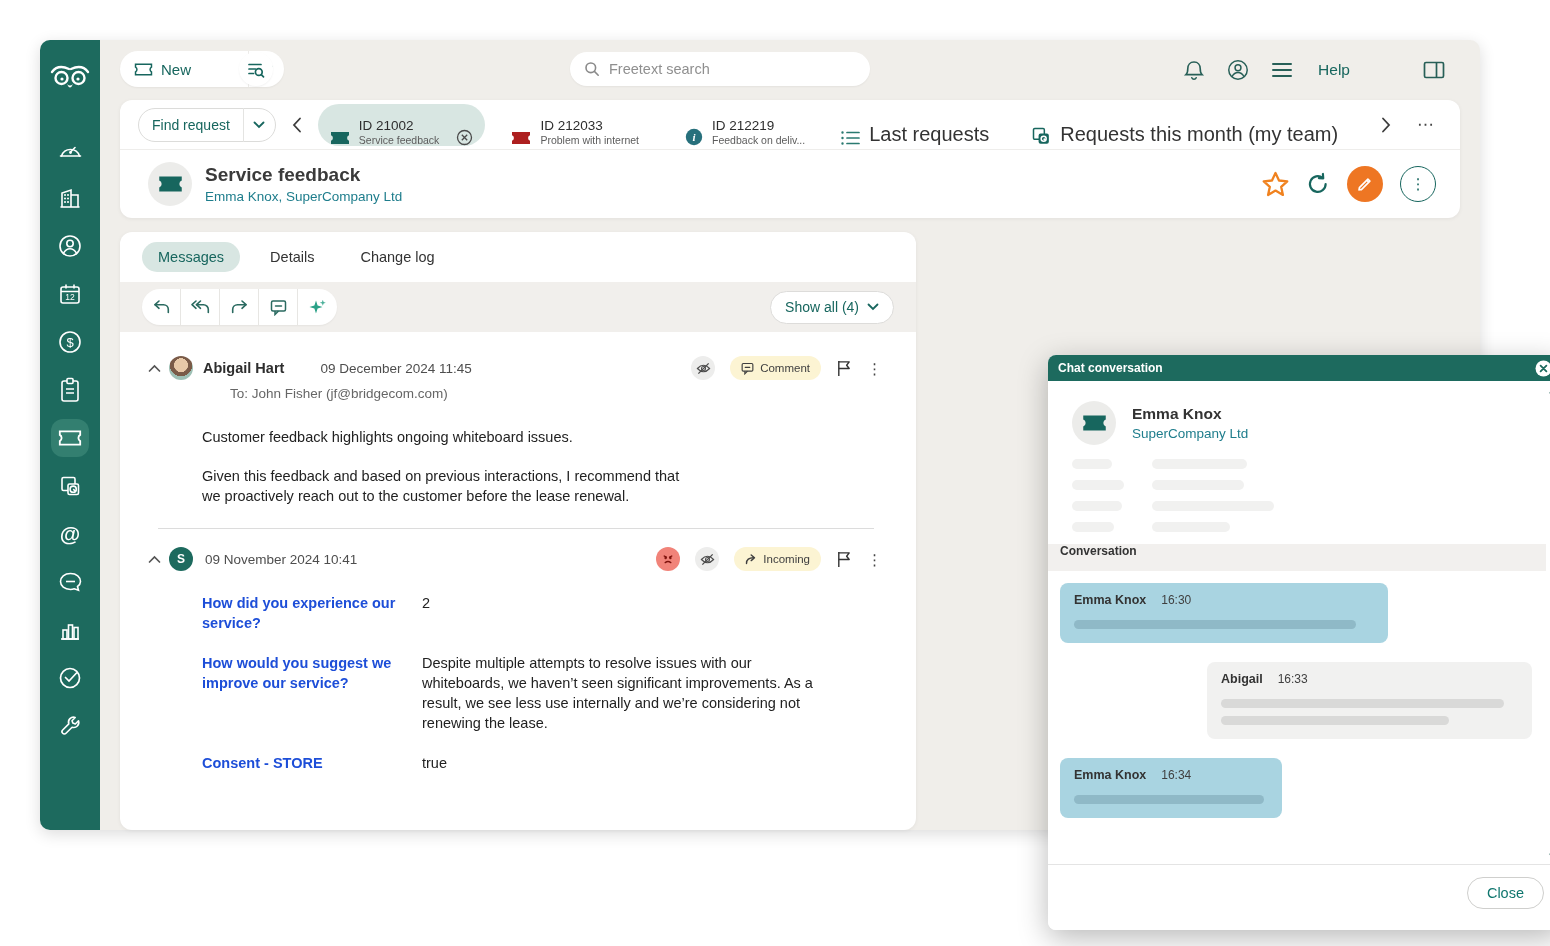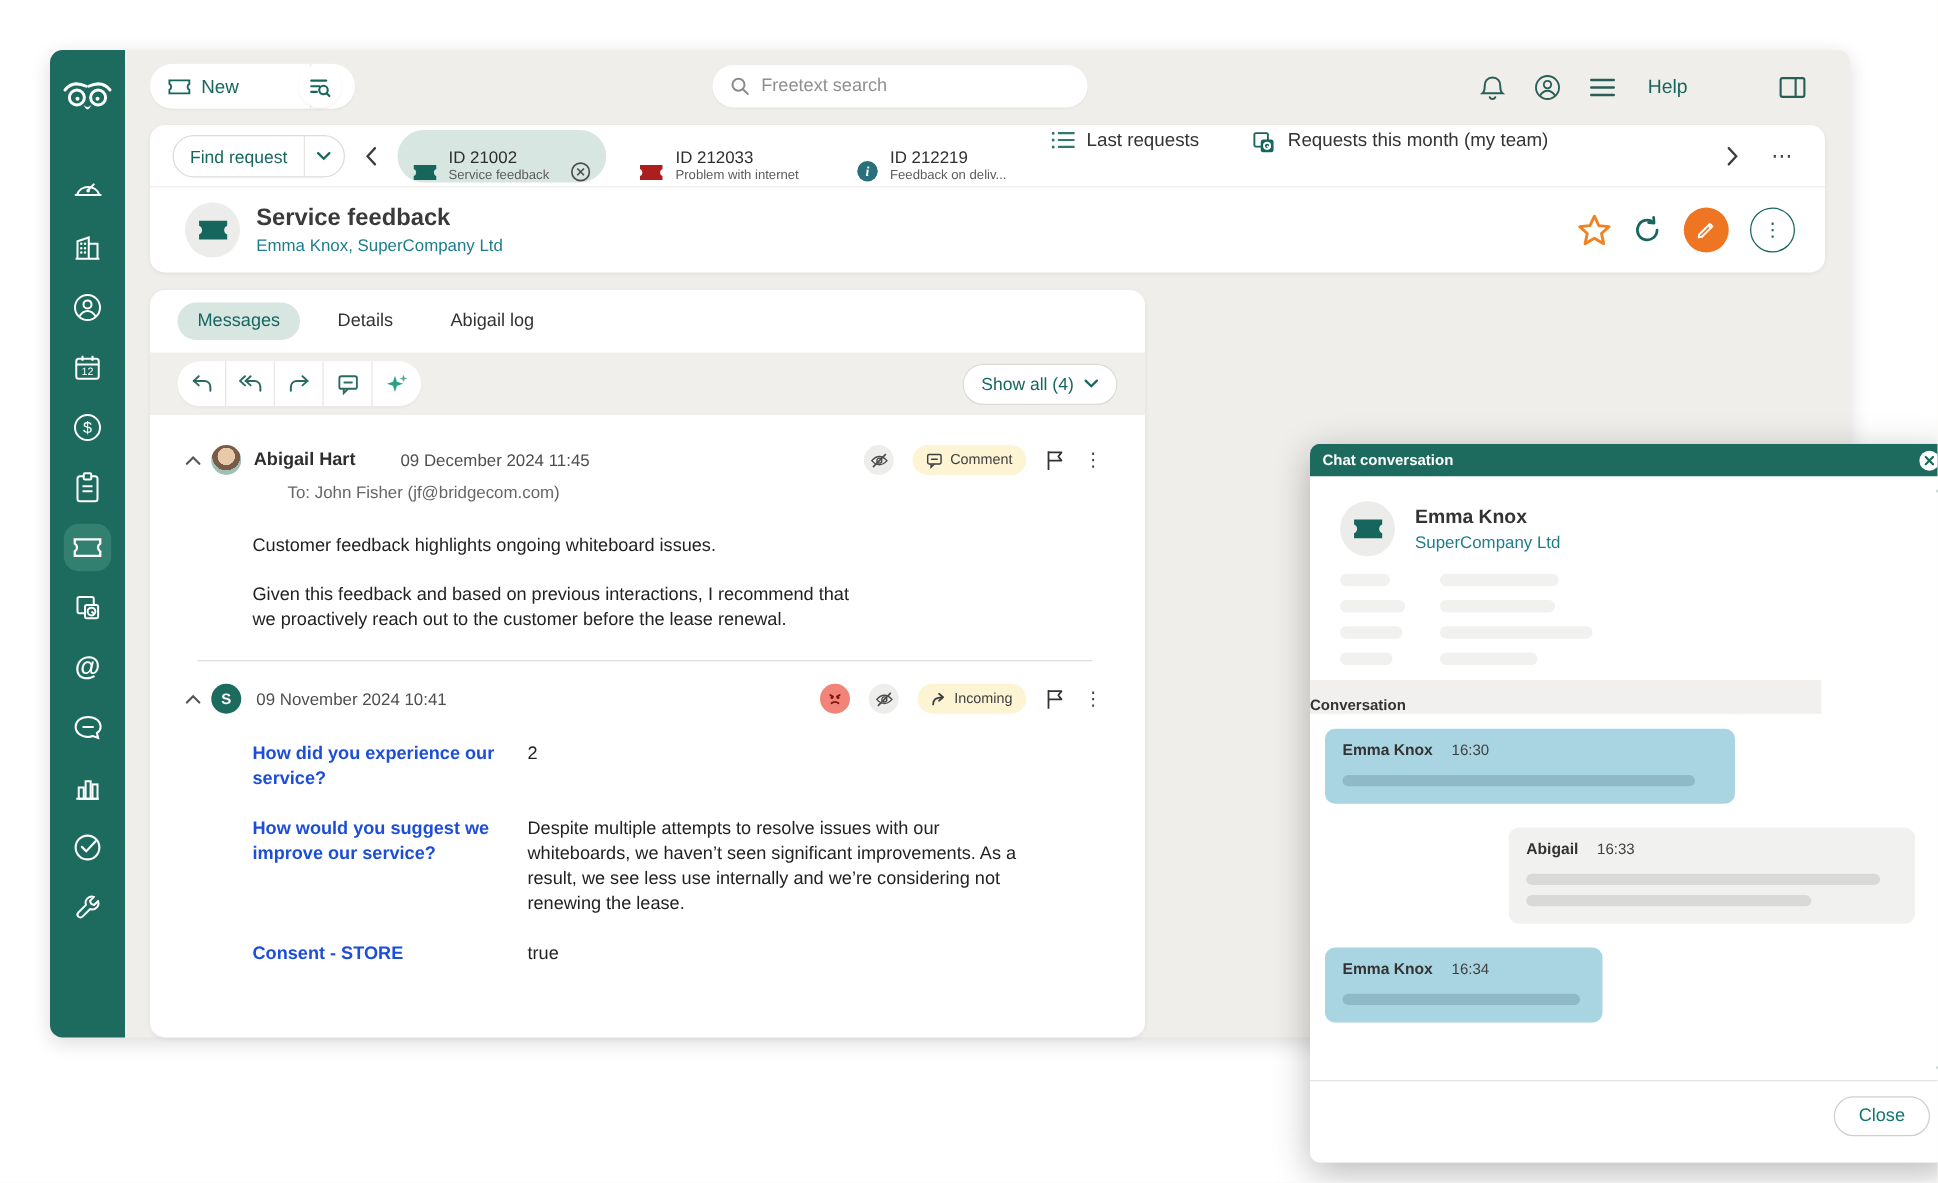--- a/index.html
+++ b/index.html
@@ -37,21 +37,21 @@
   .tabrow { height:50px; display:flex; align-items:center; padding:0 16px 0 18px; border-bottom:1px solid #eeedeb; }
   .btn-find { height:34px; border:1px solid #dcdcda; border-radius:18px; display:flex; align-items:center; cursor:pointer; }
   .btn-find .lbl { color:#17665e; font-size:14px; padding:0 13px; }
   .btn-find .seg2 { width:32px; height:34px; display:flex; align-items:center; justify-content:center; border-left:1px solid #e4e4e2; }
   .nav-chev { margin:0 16px; display:flex; align-items:center; cursor:pointer; }
   .rtab { display:flex; align-items:flex-end; gap:9px; padding:0 12px; height:42px; cursor:pointer; }
   .rtab.active { background:#d8e6e2; border-radius:21px; }
   .rtab .t1 { font-size:13.5px; color:#2e2e2e; }
   .rtab .t2 { font-size:10.5px; color:#5c5c5c; margin-top:1px; }
   .rtab .close-x { margin-left:8px; display:flex; }
-  .rtab-simple { display:flex; align-items:flex-start; gap:9px; padding:0 14px; height:42px; cursor:pointer; font-size:15px; color:#333; }
+  .rtab-simple { display:flex; align-items:flex-end; gap:9px; padding:0 14px; height:42px; cursor:pointer; font-size:20px; color:#333; }
   .tabspace { flex:1; }
   .more-dots { font-size:17px; color:#444; padding:0 10px; cursor:pointer; }
 
   .headrow { height:67px; display:flex; align-items:center; padding:0 24px 0 28px; }
   .req-avatar { width:44px; height:44px; border-radius:50%; background:#ececea; display:flex; align-items:center; justify-content:center; }
   .req-titles { margin-left:13px; }
   .req-title { font-size:19px; font-weight:bold; color:#3a3a3a; }
   .req-contact { font-size:13.5px; color:#1e7d8c; margin-top:3px; cursor:pointer; }
   .head-actions { margin-left:auto; display:flex; align-items:center; gap:17px; }
   .circle-btn { width:36px; height:36px; border-radius:50%; display:flex; align-items:center; justify-content:center; cursor:pointer; }
@@ -97,21 +97,21 @@
   .chat { position:absolute; left:1048px; top:355px; width:514px; height:575px; background:#fff; border-radius:8px; box-shadow:0 8px 30px rgba(0,0,0,.28); overflow:hidden; z-index:5; }
   .chat-head { height:26px; background:#1d6a5e; display:flex; align-items:center; padding:0 10px; }
   .chat-title { color:#fff; font-size:12px; font-weight:bold; }
   .chat-close { margin-left:auto; display:flex; cursor:pointer; }
   .chat-contact { display:flex; align-items:center; padding:20px 0 14px 24px; }
   .chat-contact .nm { font-size:15.5px; font-weight:bold; color:#333; }
   .chat-contact .co { font-size:13.5px; color:#1e7d8c; margin-top:3px; cursor:pointer; }
   .skel { border-radius:5px; background:#f1f1f0; height:10px; }
   .skel-rows { margin-left:24px; }
   .skel-row { display:flex; gap:0; margin-bottom:11px; }
-  .conv-bar { margin-top:12px; width:409px; background:#f2f0ee; height:27px; display:flex; align-items:flex-end; font-size:12px; font-weight:bold; color:#333; }
+  .conv-bar { margin-top:12px; width:498px; background:#f2f0ee; height:27px; display:flex; align-items:flex-start; padding-left:12px; font-size:12px; font-weight:bold; color:#333; }
   .bubbles { padding:12px; }
   .bubble { border-radius:8px; padding:10px 14px 14px; }
   .bubble.blue { background:#a9d4e1; }
   .bubble.gray { background:#f1f1f0; }
   .b-head { display:flex; align-items:baseline; gap:15px; }
   .b-name { font-size:12.5px; font-weight:bold; color:#333; }
   .b-time { font-size:12px; color:#3f3f3f; }
   .b-skel { margin-top:13px; height:9px; border-radius:5px; }
   .blue .b-skel { background:#8fb9c7; }
   .gray .b-skel { background:#d9d9d8; }
@@ -389,21 +389,21 @@
           <span>⋮</span>
         </div>
       </div>
     </div>
   </div>
 
   <div class="msgcard">
     <div class="ct-row">
       <div class="ct-tab active">Messages</div>
       <div class="ct-tab">Details</div>
-      <div class="ct-tab">Abigail log</div>
+      <div class="ct-tab">Change log</div>
     </div>
 
     <div class="toolbar">
       <div class="btn-group">
         <div class="tbtn">
           <svg width="19" height="16" viewBox="0 0 19 16" fill="none" stroke="#2a6a60" stroke-width="1.6" stroke-linecap="round" stroke-linejoin="round">
               <path d="M7 2 L3 5.7 L7 9.3"></path>
               <path d="M3 5.7 H11.5 A4.8 4.8 0 0 1 16.3 10.5 V13.5"></path>
             </svg>
         </div>

